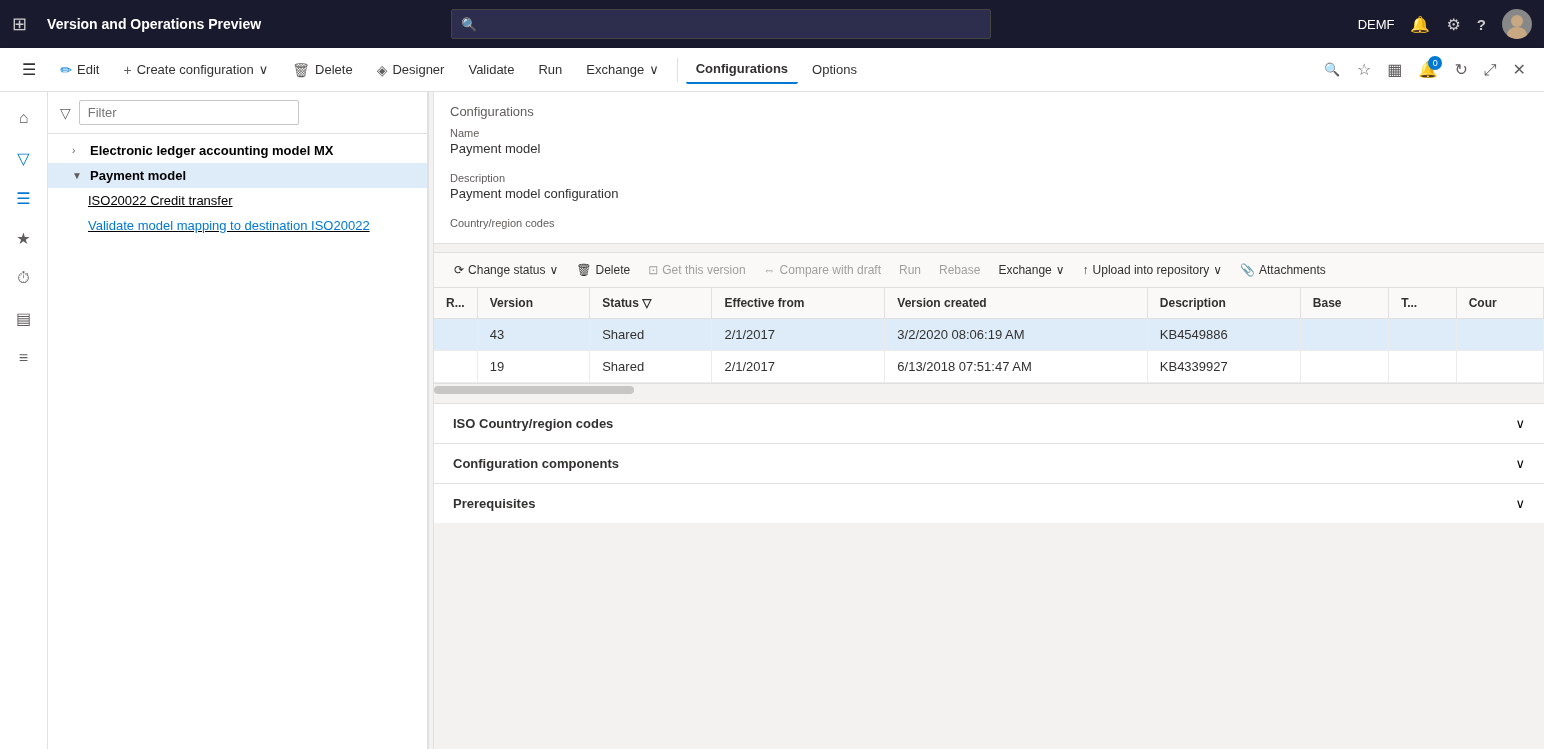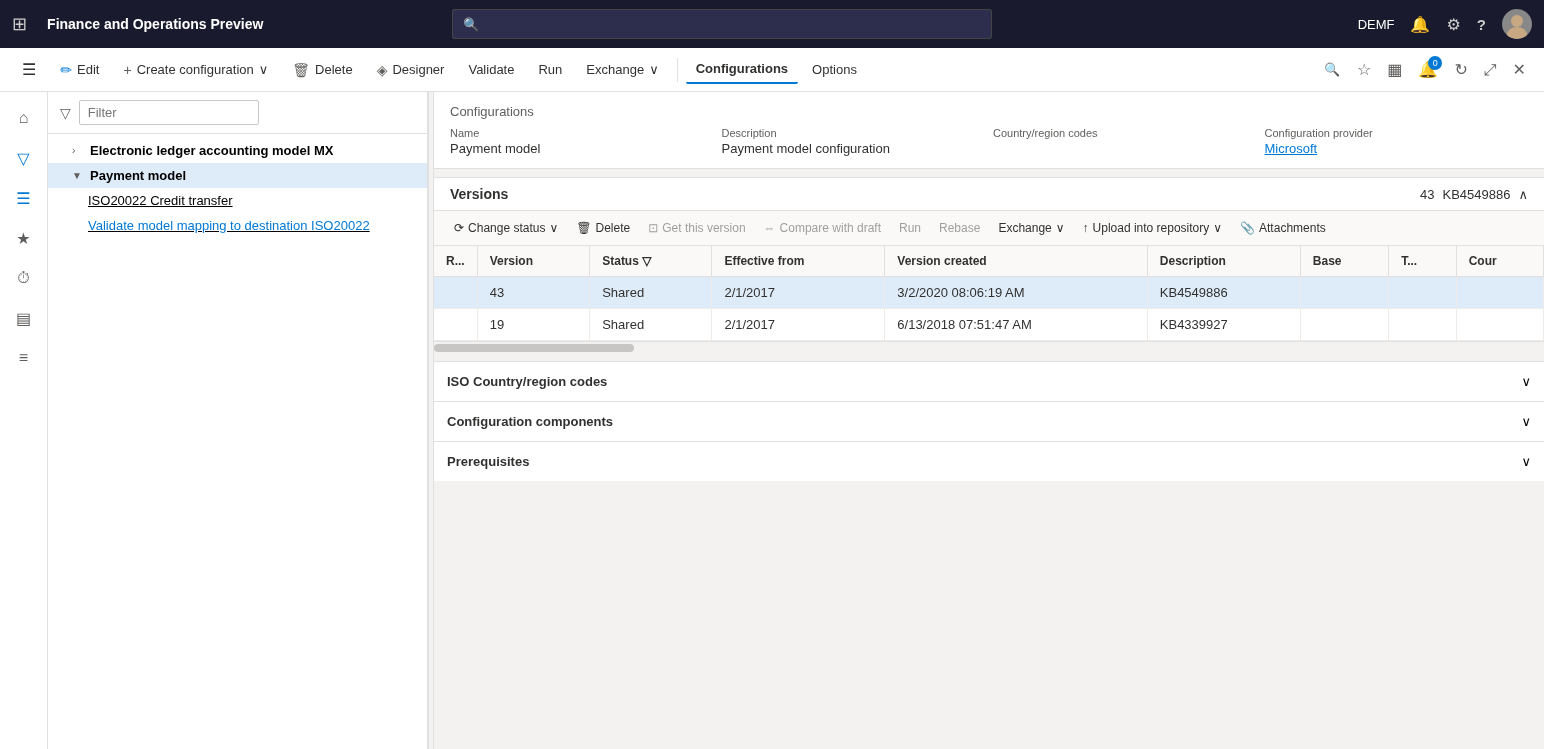--- a/index.html
+++ b/index.html
@@ -170,21 +170,22 @@
       background: #f3f2f1;
       padding: 0;
     }
     .config-header-title {
       font-size: 13px;
       color: #605e5c;
       margin-bottom: 8px;
     }
     .config-header-row {
       display: flex;
-      gap: 8px;
+      gap: 16px;
+      flex-direction: column;
     }
     .config-col {
       flex: 1;
       padding-right: 16px;
     }
     .config-col-label {
       font-size: 11px;
       color: #605e5c;
       margin-bottom: 2px;
     }
@@ -262,42 +263,42 @@
 
     
     .collapsible-section {
       border-top: 1px solid #e0e0e0;
       background: #fff;
     }
     .collapsible-header {
       display: flex;
       align-items: center;
       justify-content: space-between;
-      padding: 12px 13px;
+      padding: 12px 19px;
       cursor: pointer;
     }
     .collapsible-title {
       font-size: 13px;
       font-weight: 600;
       color: #323130;
     }
 
     
     .content-area::-webkit-scrollbar { width: 8px; }
     .content-area::-webkit-scrollbar-track { background: #f3f2f1; }
     .content-area::-webkit-scrollbar-thumb { background: #c8c6c4; }
 
     .grid-icon { font-size: 18px; cursor: pointer; color: #ccc; }
   </style>
 </head>
 <body>
 
 <div class="top-nav">
   <span class="grid-icon">⊞</span>
-  <span class="app-title">Finance and Operations Preview</span>
+  <span class="app-title">Version and Operations Preview</span>
 
   <div class="search-bar" style="margin-left:auto; margin-right: auto;">
     <span style="color:#aaa; font-size:13px;">🔍</span>
   </div>
 
   <div class="top-nav-right">
     <span style="color:white; font-size:13px;">DEMF</span>
     <span class="top-nav-icon">🔔</span>
     <span class="top-nav-icon">⚙</span>
     <span class="top-nav-icon" style="font-size:15px; font-weight:bold;">?</span>
@@ -369,21 +370,21 @@
     <div class="sidebar-icon-btn active" style="color:#0078d4;">☰</div>
     <div class="sidebar-icon-btn">★</div>
     <div class="sidebar-icon-btn">⏱</div>
     <div class="sidebar-icon-btn">▤</div>
     <div class="sidebar-icon-btn">≡</div>
   </div>
 
   <div class="tree-panel">
     <div class="tree-filter">
       <span style="color:#605e5c; font-size:14px;">▽</span>
-      <input type="text" style="border: 1px solid rgb(200, 198, 196); border-radius: 2px; padding: 4px 8px; font-size: 13px; width: 180px; outline: none;" placeholder="Filter">
+      <input type="text" style="border: 1px solid rgb(200, 198, 196); border-radius: 2px; padding: 4px 8px; font-size: 13px; width: 220px; outline: none;" placeholder="Filter">
     </div>
     <div class="tree-content">
 
       <div class="tree-item indent-1">
         <span class="tree-toggle">›</span>
         <span class="tree-label bold">Electronic ledger accounting model MX</span>
       </div>
 
       <div class="tree-item indent-1 selected">
         <span class="tree-toggle">▼</span>
@@ -413,37 +414,25 @@
           <div class="config-col-value">Payment model</div>
         </div>
         <div class="config-col">
           <div class="config-col-label">Description</div>
           <div class="config-col-value">Payment model configuration</div>
         </div>
         <div class="config-col">
           <div class="config-col-label">Country/region codes</div>
           <div class="config-col-value"></div>
         </div>
-        <div class="config-col">
-          <div class="config-col-label">Configuration provider</div>
-          <div class="config-col-value link">Microsoft</div>
-        </div>
       </div>
     </div>
 
     <div style="background:#fff; margin-top: 8px; border-top: 1px solid #e0e0e0;">
 
-      <div class="versions-header">
-        <span class="versions-title">Versions</span>
-        <div class="versions-badge">
-          <span>43</span>
-          <span>KB4549886</span>
-          <span style="cursor:pointer;">∧</span>
-        </div>
-      </div>
 
       <div class="versions-toolbar">
         <button class="ver-btn">
           <span>⟳</span>
           <span>Change status</span>
           <span>∨</span>
         </button>
         <button class="ver-btn">
           <span>🗑</span>
           <span>Delete</span>

